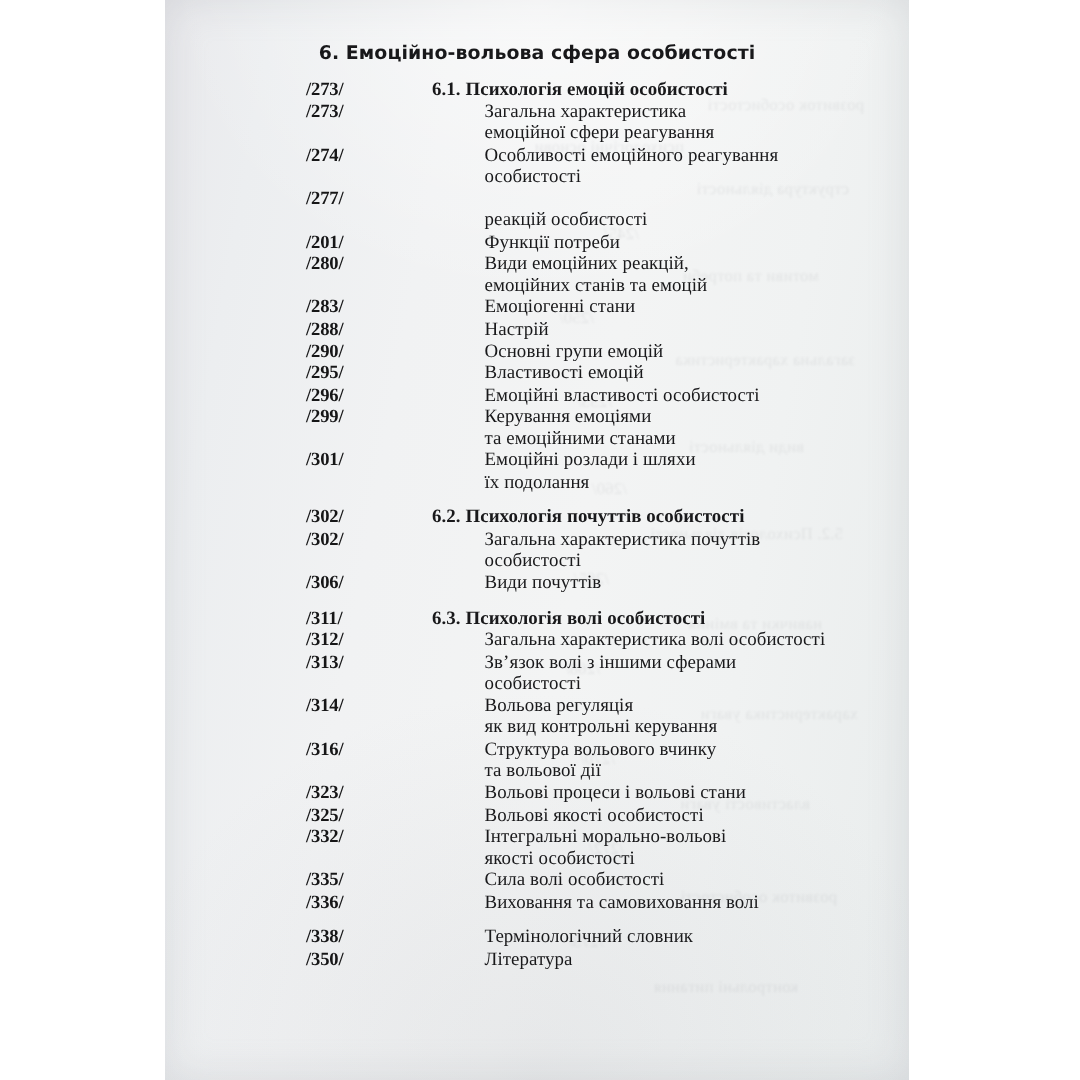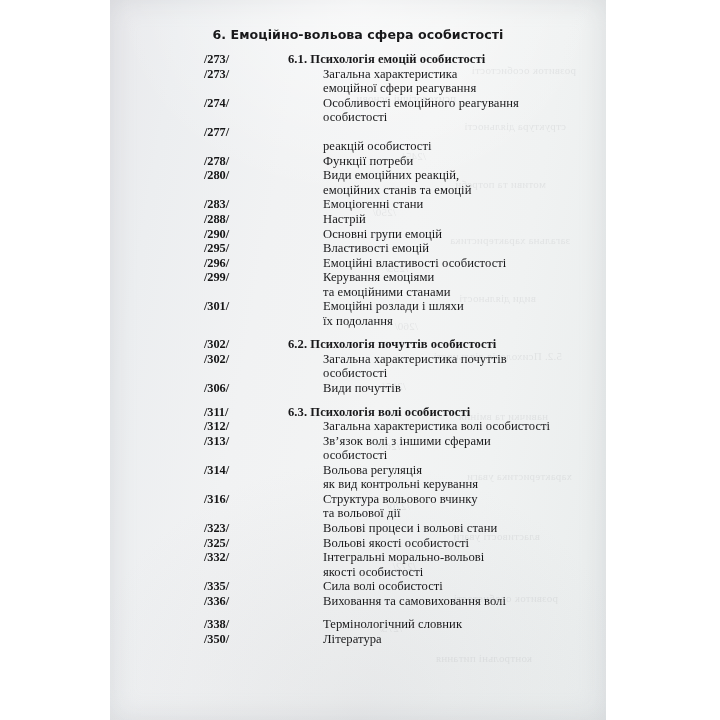--- a/index.html
+++ b/index.html
@@ -190,21 +190,21 @@
       <div class="toc-row lvl-cont">
         <span class="ttl">особистості</span>
       </div>
       <div class="toc-row lvl-item">
         <span class="pg">/277/</span>
       </div>
       <div class="toc-row lvl-cont">
         <span class="ttl">реакцій особистості</span>
       </div>
       <div class="toc-row lvl-item">
-        <span class="pg">/278/</span>
+        <span class="pg">/201/</span>
         <span class="ttl">Функції потреби</span>
       </div>
       <div class="toc-row lvl-item">
         <span class="pg">/280/</span>
         <span class="ttl">Види емоційних реакцій,</span>
       </div>
       <div class="toc-row lvl-cont">
         <span class="ttl">емоційних станів та емоцій</span>
       </div>
       <div class="toc-row lvl-item">

